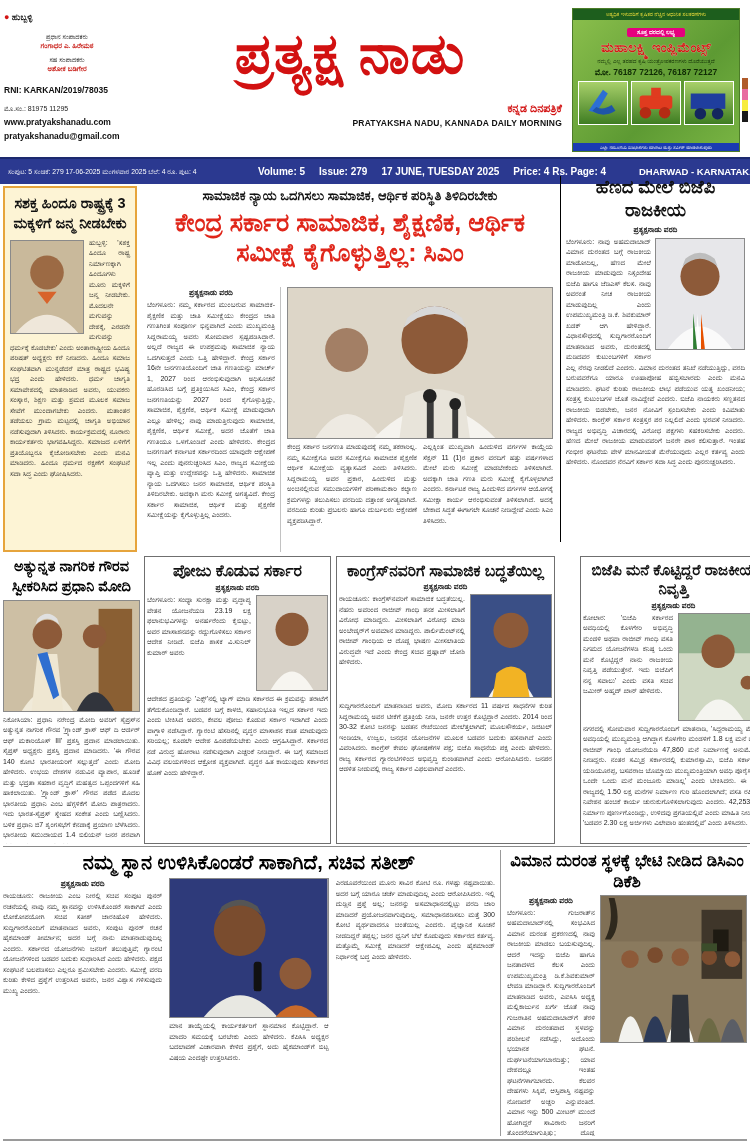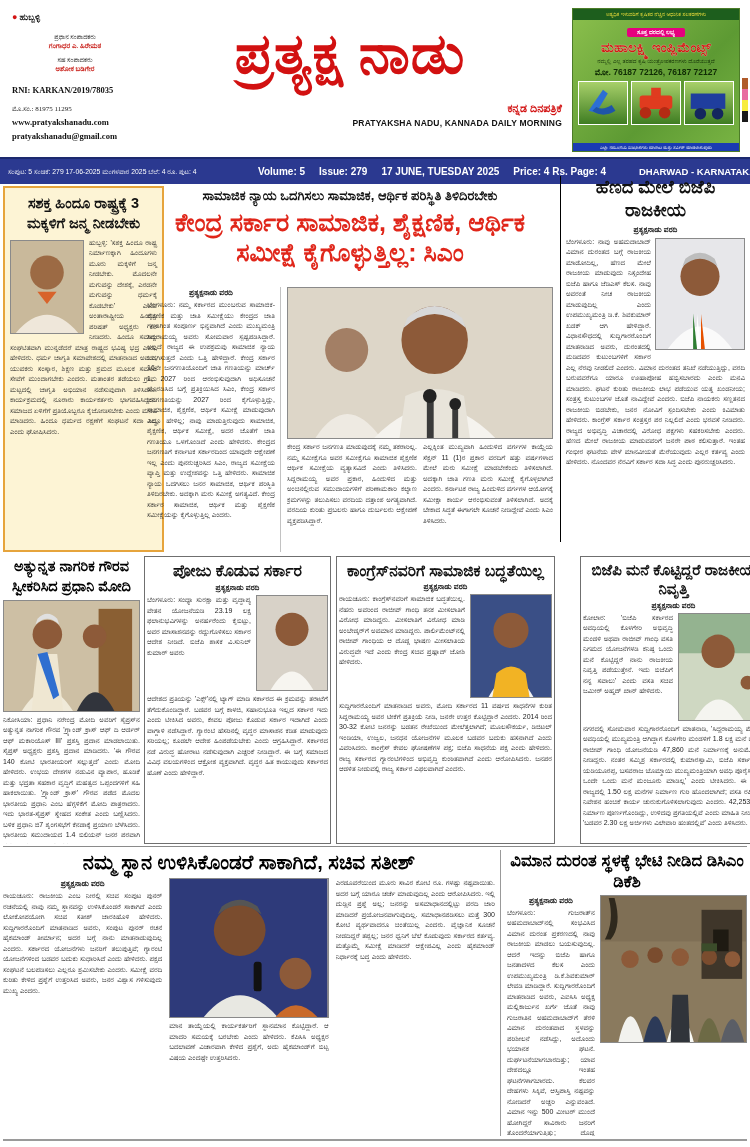--- a/index.html
+++ b/index.html
@@ -1,21 +1,21 @@
 <!DOCTYPE html>
 <html><head>
 <meta charset="utf-8">
 <style>
   * { margin:0; padding:0; box-sizing:border-box; }
   html,body { background:#e8e8e8; }
   body { font-family:"Liberation Sans", sans-serif; }
   .page { position:relative; width:750px; height:1147px; background:#ffffff; margin:0 auto; overflow:hidden; }
 
   
-  .hdr-left { position:absolute; left:12px; top:12px; width:126px; text-align:center;font-family:Liberation Serif, serif; }
+  .hdr-left { position:absolute; left:4px; top:12px; width:126px; text-align:center; }
   .city-tag { text-align:left; font-size:8.5px; font-weight:bold; color:#111; margin-bottom:10px; }
   .city-tag .dot { color:#d21414; font-size:9px; }
   .ed-role { font-size:6.5px; color:#222; margin-top:6px; }
   .ed-name { font-size:7px; font-weight:bold; color:#c9201a; margin-top:1px; }
   .rni { font-size:8.5px; font-weight:bold; color:#111; margin-top:12px; text-align:left; }
   .ph  { font-size:7px; color:#222; margin-top:10px; text-align:left; }
   .web { font-size:8.5px; font-weight:bold; color:#111; margin-top:4px; text-align:left; }
 
   .masthead { position:absolute; left:138px; top:14px; width:424px; text-align:center; }
   .mast-title { font-size:56px; line-height:1.45; font-weight:800; color:#d21111; letter-spacing:1px; font-family:"Liberation Serif", serif; }
@@ -42,21 +42,21 @@
   .ib-en { flex:1; display:flex; gap:14px; justify-content:center; font-size:10px; font-weight:bold; white-space:nowrap; }
   .ib-region { flex:0 0 150px; text-align:right; font-size:9.5px; font-weight:bold; }
 
   
   .body-txt { font-size:7px; line-height:1.5; color:#1c1c1c; text-align:justify; }
   .byline { font-size:7.5px; font-weight:bold; text-align:center; color:#111; margin:1px 0 2px; }
   .photo { background:linear-gradient(160deg,#d8d2c6,#a89f91); border:1px solid #8a8a8a; overflow:hidden; position:relative; }
   .photo svg { display:block; width:100%; height:100%; }
 
   
-  .cream-box { position:absolute; left:3px; top:186px; width:161px; height:366px; background:#fdf4d5; border:2px solid #e6a43c; padding:5px 5px; overflow:hidden; }
+  .cream-box { position:absolute; left:3px; top:186px; width:134px; height:366px; background:#fdf4d5; border:2px solid #e6a43c; padding:5px 5px; overflow:hidden; }
   .cream-head { font-size:14.5px; font-weight:800; color:#111; text-align:center; line-height:1.4; margin-bottom:4px; }
   .muthalik-photo { float:left; width:74px; height:94px; margin:2px 5px 2px 0; }
 
   .main-art { position:absolute; left:144px; top:186px; width:412px; height:366px; overflow:hidden; padding:0 3px; }
   .kicker { font-size:13px; font-weight:800; color:#111; text-align:center; padding:2px 0 3px; }
   .main-head { font-size:25px; font-weight:800; color:#e0261a; text-align:center; line-height:1.2; margin-bottom:20px; }
   .main-body { display:flex; gap:6px; height:278px; overflow:hidden; }
   .main-c1 { flex:0 0 134px; border-right:1px solid #c2c2c2; padding-right:5px; }
   .main-right { flex:1; display:flex; flex-direction:column; }
   .cm-photo { width:100%; height:152px; margin-bottom:3px; }

